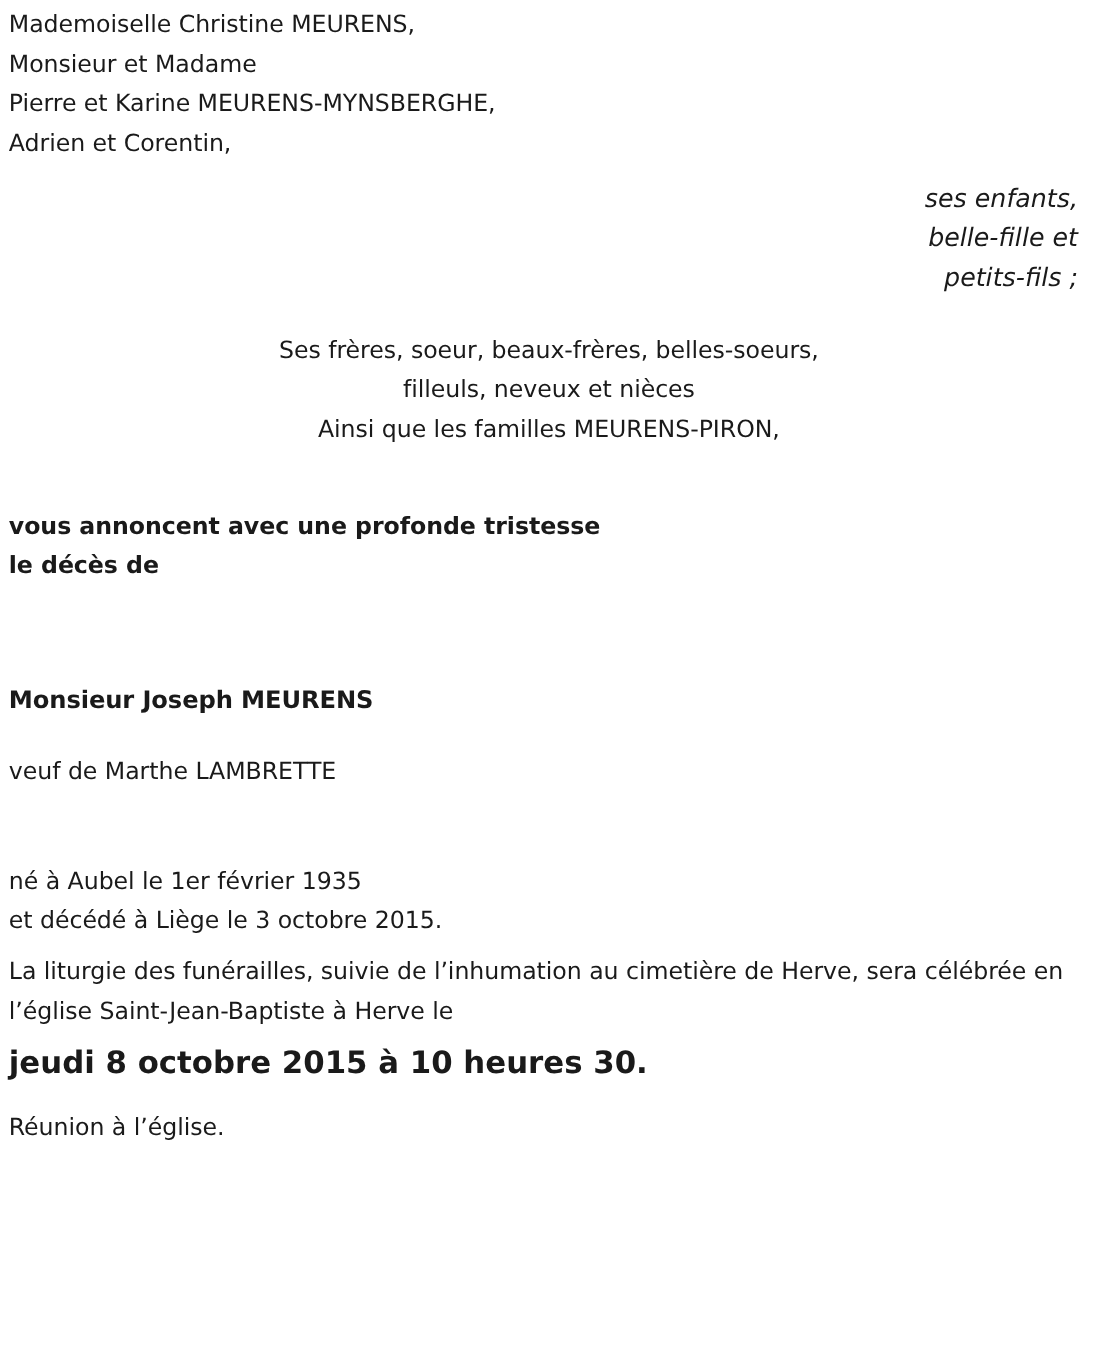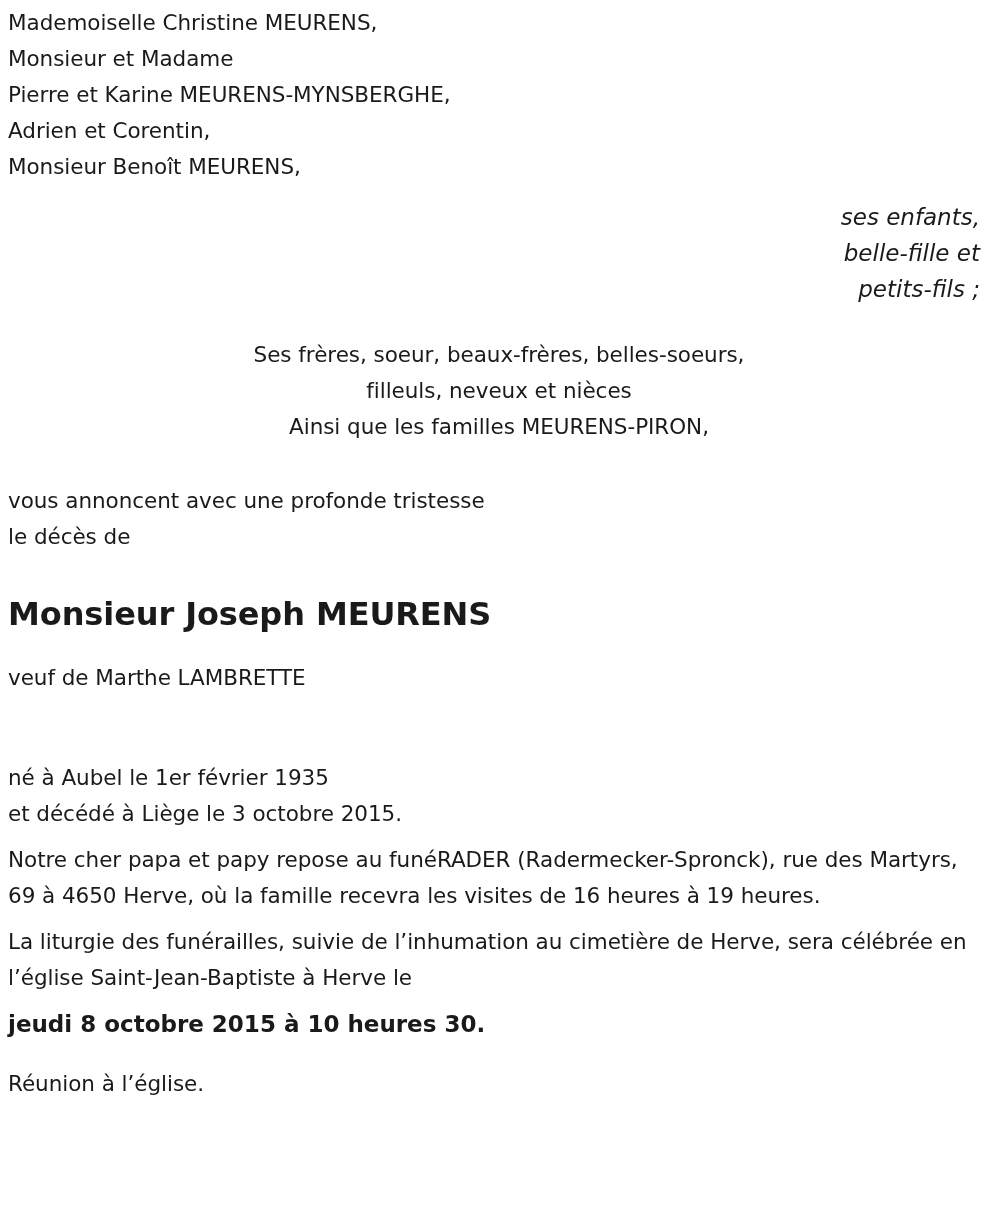--- a/index.html
+++ b/index.html
@@ -45,67 +45,67 @@
     line-height: 36px;
     font-style: italic;
     white-space: nowrap;
     padding-right: 10px;
   }
   .siblings-block {
     margin-top: 30px;
     text-align: center;
   }
   .announce-block {
-    margin-top: 38px;
+    margin-top: 52px;
+    font-weight: bold;
   }
   .deceased-name {
-    font-size: 32px;
+    font-size: 22px;
     font-weight: bold;
     line-height: 36px;
     letter-spacing: -0.1px;
-    margin-top: 41px;
+    margin-top: 87px;
     white-space: nowrap;
   }
   .spouse-block {
     margin-top: 28px;
   }
   .birth-block {
     margin-top: 64px;
   }
   .para {
     margin-top: 10px;
   }
   .para-wrap {
     font-size: 21.5px;
     line-height: 36px;
     letter-spacing: -0.05px;
     max-width: 980px;
   }
   .bold-line {
-    font-size: 23px;
+    font-size: 28px;
     font-weight: bold;
     line-height: 36px;
     margin-top: 10px;
     white-space: nowrap;
   }
   .closing-line {
     margin-top: 24px;
   }
 </style>
 </head>
 <body>
 
 <div class="page">
 
   <div class="block family-block">
     <div class="line">Mademoiselle Christine MEURENS,</div>
     <div class="line">Monsieur et Madame</div>
     <div class="line">Pierre et Karine MEURENS-MYNSBERGHE,</div>
     <div class="line">Adrien et Corentin,</div>
-    <div class="line">Monsieur Benoît MEURENS,</div>
   </div>
 
   <div class="block relation-block">
     <div class="relation-line">ses enfants,</div>
     <div class="relation-line">belle-fille et</div>
     <div class="relation-line">petits-fils ;</div>
   </div>
 
   <div class="block siblings-block">
     <div class="line">Ses frères, soeur, beaux-frères, belles-soeurs,</div>
@@ -122,23 +122,20 @@
 
   <div class="block spouse-block">
     <div class="line">veuf de Marthe LAMBRETTE</div>
   </div>
 
   <div class="block birth-block">
     <div class="line">né à Aubel le 1er février 1935</div>
     <div class="line">et décédé à Liège le 3 octobre 2015.</div>
   </div>
 
-  <div class="block para">
-    <div class="para-wrap">Notre cher papa et papy repose au funéRADER (Radermecker-Spronck), rue des Martyrs, 69 à 4650 Herve, où la famille recevra les visites de 16 heures à 19 heures.</div>
-  </div>
 
   <div class="block para">
     <div class="para-wrap">La liturgie des funérailles, suivie de l’inhumation au cimetière de Herve, sera célébrée en l’église Saint-Jean-Baptiste à Herve le</div>
   </div>
 
   <div class="bold-line">jeudi 8 octobre 2015 à 10 heures 30.</div>
 
   <div class="block closing-line">
     <div class="line">Réunion à l’église.</div>
   </div>

